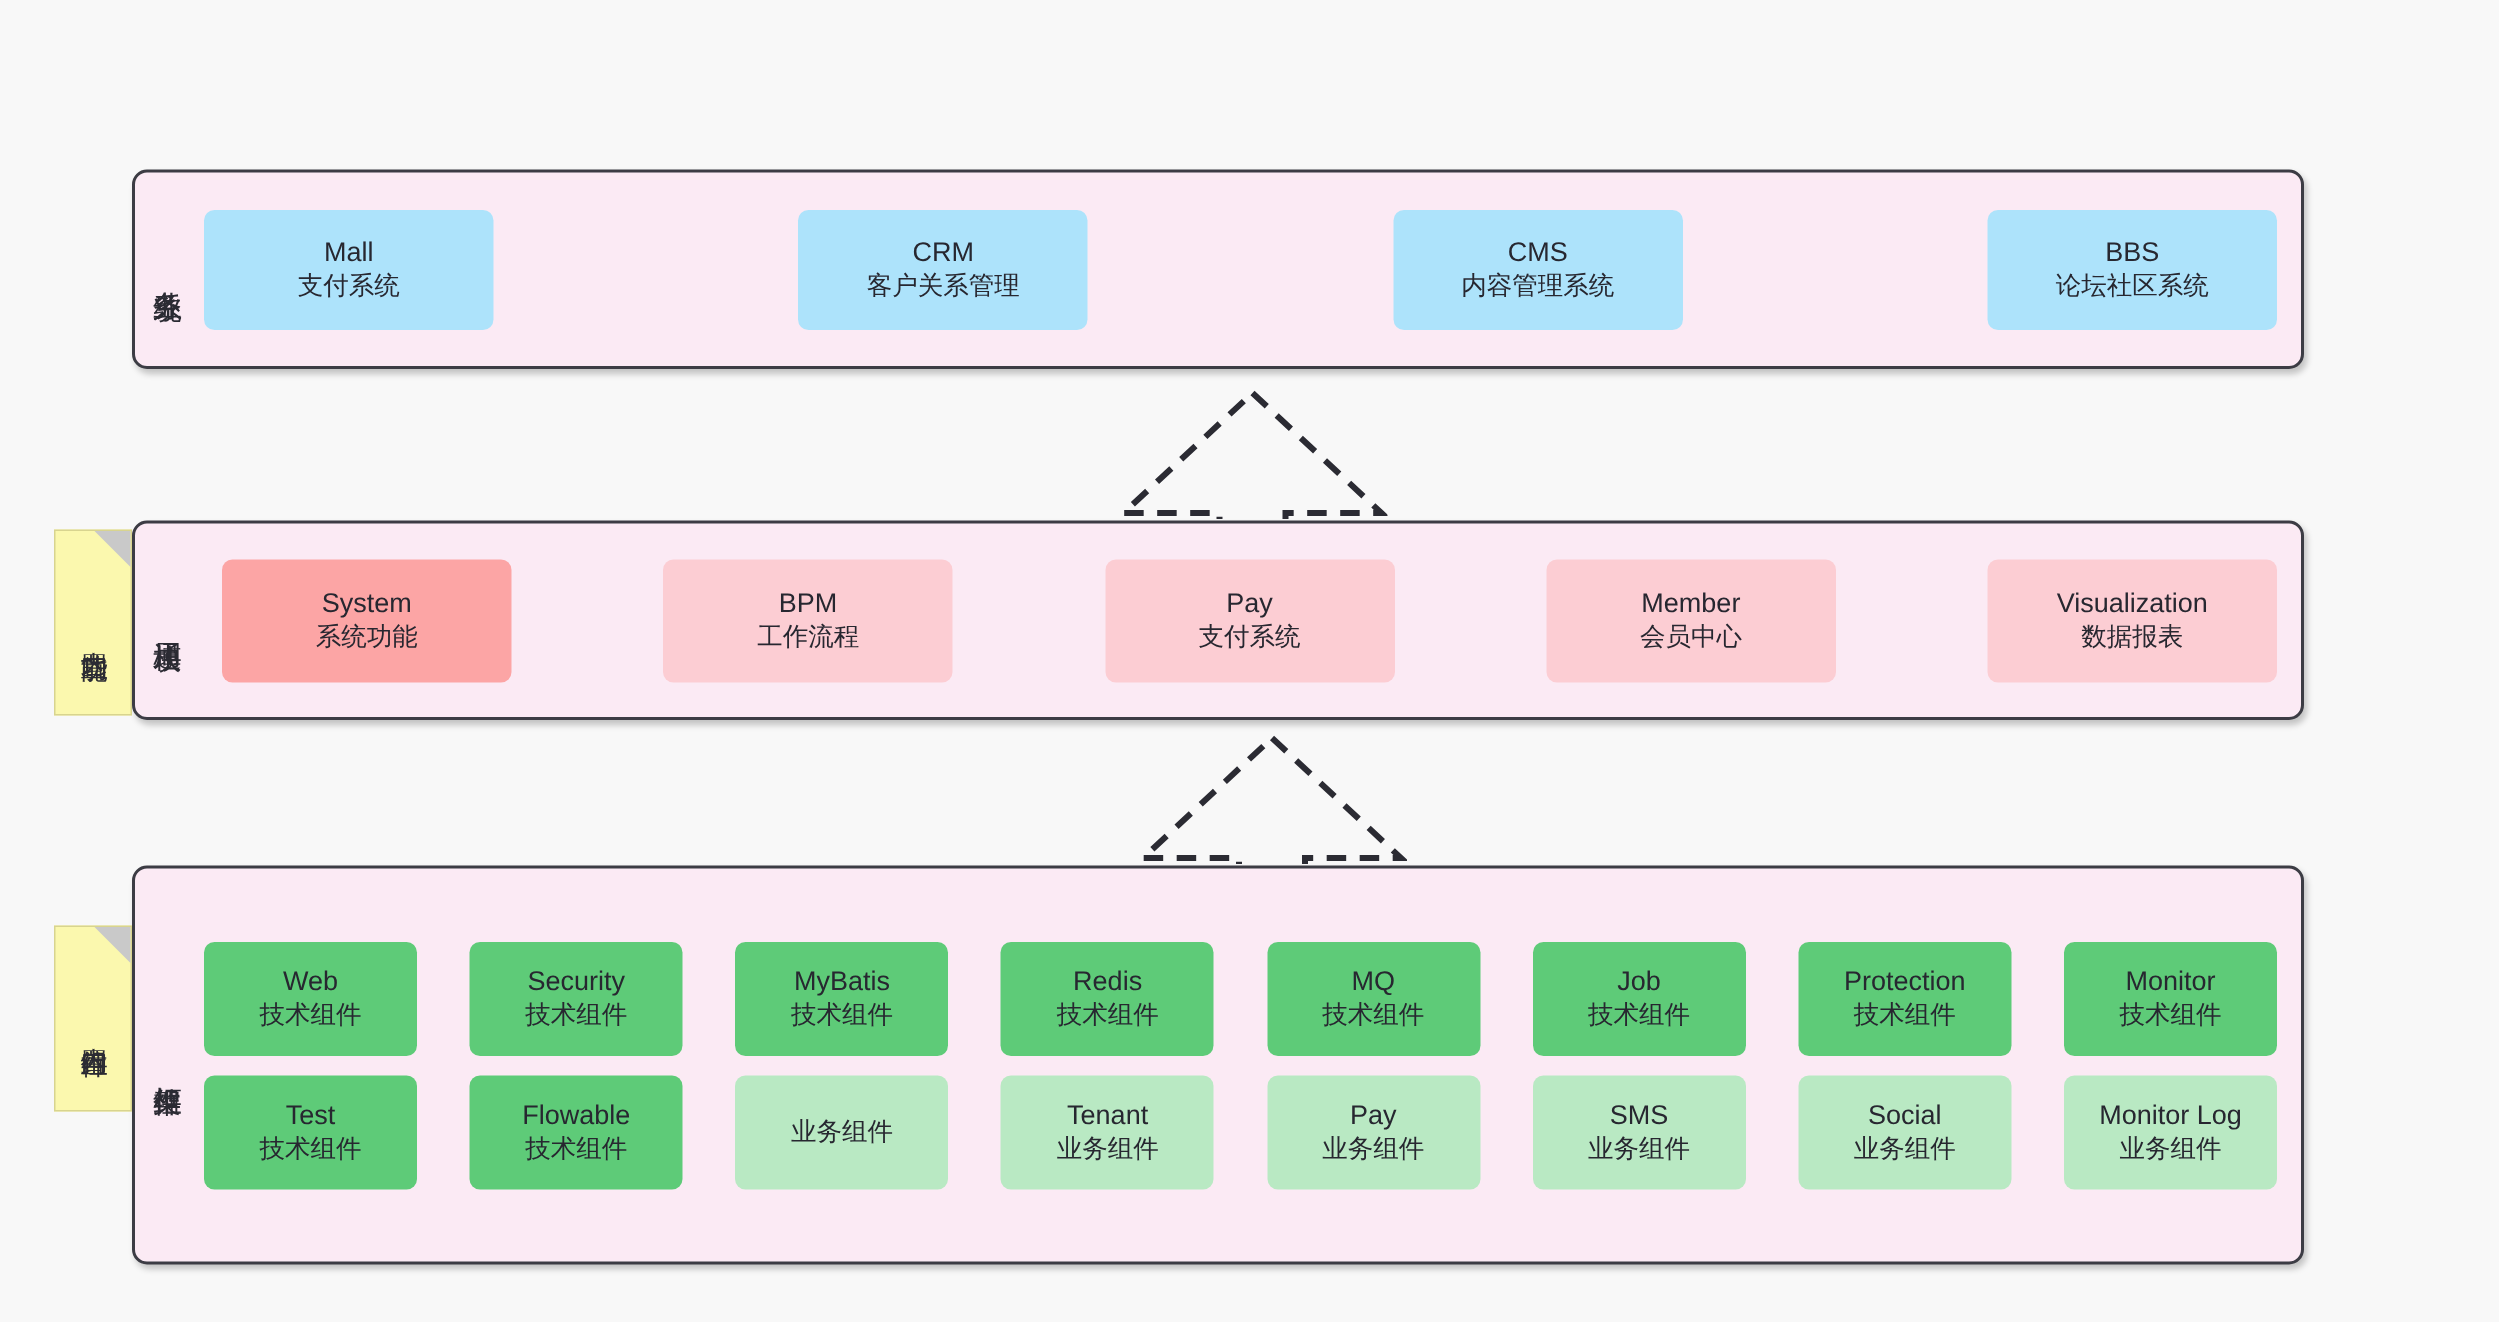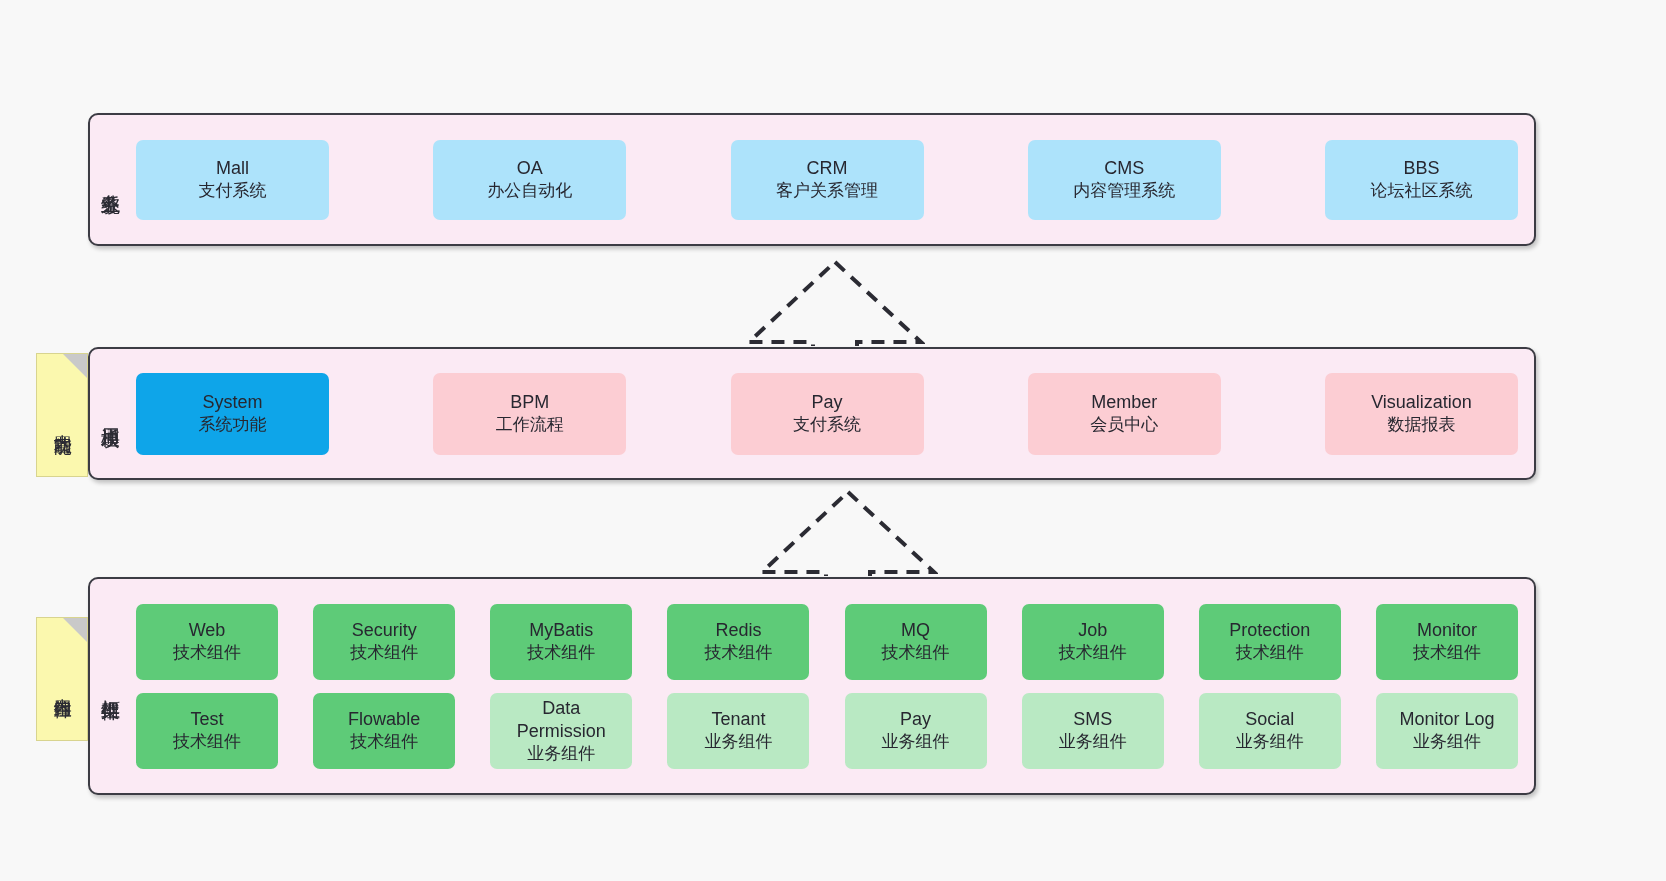--- a/index.html
+++ b/index.html
@@ -93,25 +93,25 @@
     width: 193px;
     height: 80px;
   }
 
   
   #layer-common { left: 88px; top: 347px; width: 1448px; height: 133px; }
   #layer-common .card {
     width: 193px;
     height: 82px;
   }
-  .c-red  { background: #0ea5e9; }
+  .c-red  { background: #fca5a5; margin-left: 12px; }
   .c-pink { background: #fccdd3; }
 
   
-  #layer-framework { left: 88px; top: 577px; width: 1448px; height: 218px; }
+  #layer-framework { left: 88px; top: 577px; width: 1448px; height: 266px; }
   #layer-framework .layer-body { gap: 13px; }
   #layer-framework .card {
     width: 142px;
     height: 76px;
   }
   .c-green      { background: #5ecb78; }
   .c-lightgreen { background: #b9e9c3; }
 
   
   .note {
@@ -170,24 +170,20 @@
 
   <div class="layer" id="layer-business">
     <div class="layer-title">业务系统</div>
     <div class="layer-body">
       <div class="row">
         <div class="card">
           <span class="en">Mall</span>
           <span class="cn">支付系统</span>
         </div>
         <div class="card">
-          <span class="en">OA</span>
-          <span class="cn">办公自动化</span>
-        </div>
-        <div class="card">
           <span class="en">CRM</span>
           <span class="cn">客户关系管理</span>
         </div>
         <div class="card">
           <span class="en">CMS</span>
           <span class="cn">内容管理系统</span>
         </div>
         <div class="card">
           <span class="en">BBS</span>
           <span class="cn">论坛社区系统</span>
@@ -284,21 +280,20 @@
       <div class="row">
         <div class="card c-green">
           <span class="en">Test</span>
           <span class="cn">技术组件</span>
         </div>
         <div class="card c-green">
           <span class="en">Flowable</span>
           <span class="cn">技术组件</span>
         </div>
         <div class="card c-lightgreen">
-          <span class="en">Data Permission</span>
           <span class="cn">业务组件</span>
         </div>
         <div class="card c-lightgreen">
           <span class="en">Tenant</span>
           <span class="cn">业务组件</span>
         </div>
         <div class="card c-lightgreen">
           <span class="en">Pay</span>
           <span class="cn">业务组件</span>
         </div>

